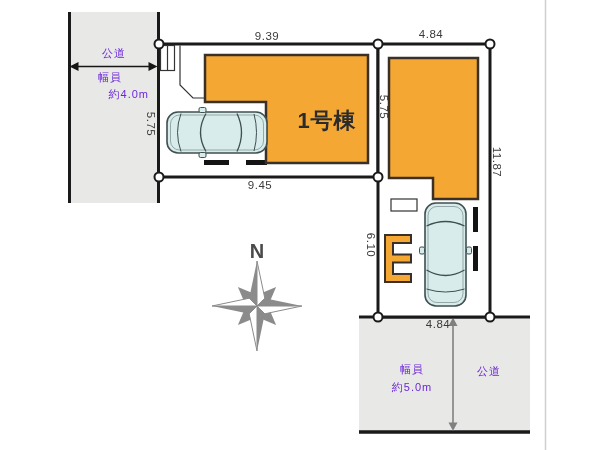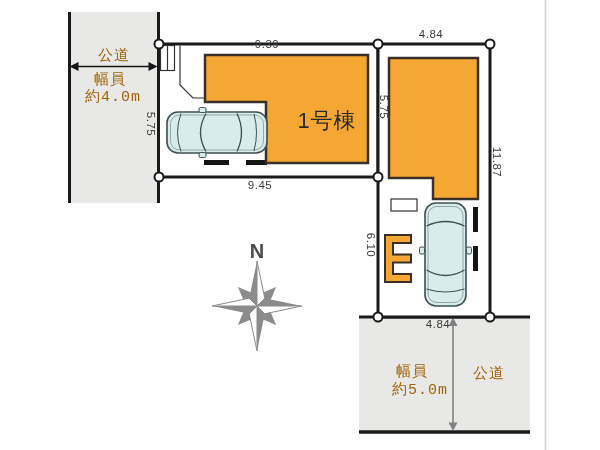--- a/index.html
+++ b/index.html
@@ -4,22 +4,22 @@
 <style>
   html,body{margin:0;padding:0;background:#fff;}
   .stage{
     position:relative;width:600px;height:450px;background:#ffffff;overflow:hidden;
     font-family:"Liberation Sans","DejaVu Sans",sans-serif;
   }
   .stage svg{position:absolute;left:0;top:0;}
   .lbl{position:absolute;white-space:nowrap;text-align:center;color:#2e2e2e;}
   .dim{font-size:11.5px;letter-spacing:.5px;color:#3a3a3a;}
   .vert{transform:rotate(90deg);transform-origin:center;width:40px;}
-  .road-txt{font-size:15px;color:#a16207;letter-spacing:1px;font-family:Liberation Mono, monospace;}
-  .bldg-lbl{font-size:22px;font-weight:normal;color:#2b2b2b;letter-spacing:1px;}
+  .road-txt{font-size:11px;color:#6d28d9;letter-spacing:1px;}
+  .bldg-lbl{font-size:22px;font-weight:bold;color:#2b2b2b;letter-spacing:1px;}
   .north{font-size:20px;font-weight:bold;color:#4a4a4a;}
 </style>
 </head>
 <body>
 
 <div class="stage">
 
   <svg width="600" height="450" viewBox="0 0 600 450">
 
     <g>
@@ -117,32 +117,32 @@
         <polygon points="257,261 249.2,298.2 257,306"></polygon>
         <polygon points="302,306 264.8,298.2 257,306"></polygon>
         <polygon points="257,351 264.8,313.8 257,306"></polygon>
         <polygon points="212,306 249.2,313.8 257,306"></polygon>
       </g>
     </g>
   </svg>
 
   <div class="lbl road-txt" style="left:90px;top:46px;width:48px;">公道</div>
   <div class="lbl road-txt" style="left:86px;top:70px;width:48px;">幅員</div>
-  <div class="lbl road-txt" style="left:77px;top:87px;width:72px;">約4.0m</div>
+  <div class="lbl road-txt" style="left:77px;top:87px;width:72px;text-align:right;">約4.0m</div>
 
-  <div class="lbl dim" style="left:243px;top:38px;width:48px;">9.39</div>
+  <div class="lbl dim" style="left:243px;top:30px;width:48px;">9.39</div>
   <div class="lbl dim vert" style="left:131px;top:118px;">5.75</div>
   <div class="lbl dim" style="left:236px;top:179px;width:48px;">9.45</div>
   <div class="lbl bldg-lbl" style="left:277px;top:106px;width:100px;">1号棟</div>
 
   <div class="lbl dim" style="left:407px;top:28px;width:48px;">4.84</div>
   <div class="lbl dim vert" style="left:364px;top:101px;">5.75</div>
   <div class="lbl dim vert" style="left:351px;top:239px;">6.10</div>
   <div class="lbl dim vert" style="left:477px;top:156px;">11.87</div>
   <div class="lbl dim" style="left:414px;top:318px;width:48px;">4.84</div>
 
   <div class="lbl road-txt" style="left:382px;top:362px;width:60px;">幅員</div>
-  <div class="lbl road-txt" style="left:384px;top:380px;width:72px;">約5.0m</div>
+  <div class="lbl road-txt" style="left:376px;top:380px;width:72px;">約5.0m</div>
   <div class="lbl road-txt" style="left:465px;top:364px;width:48px;">公道</div>
 
   <div class="lbl north" style="left:237px;top:240px;width:40px;">N</div>
 
 </div>
 
 </body></html>

